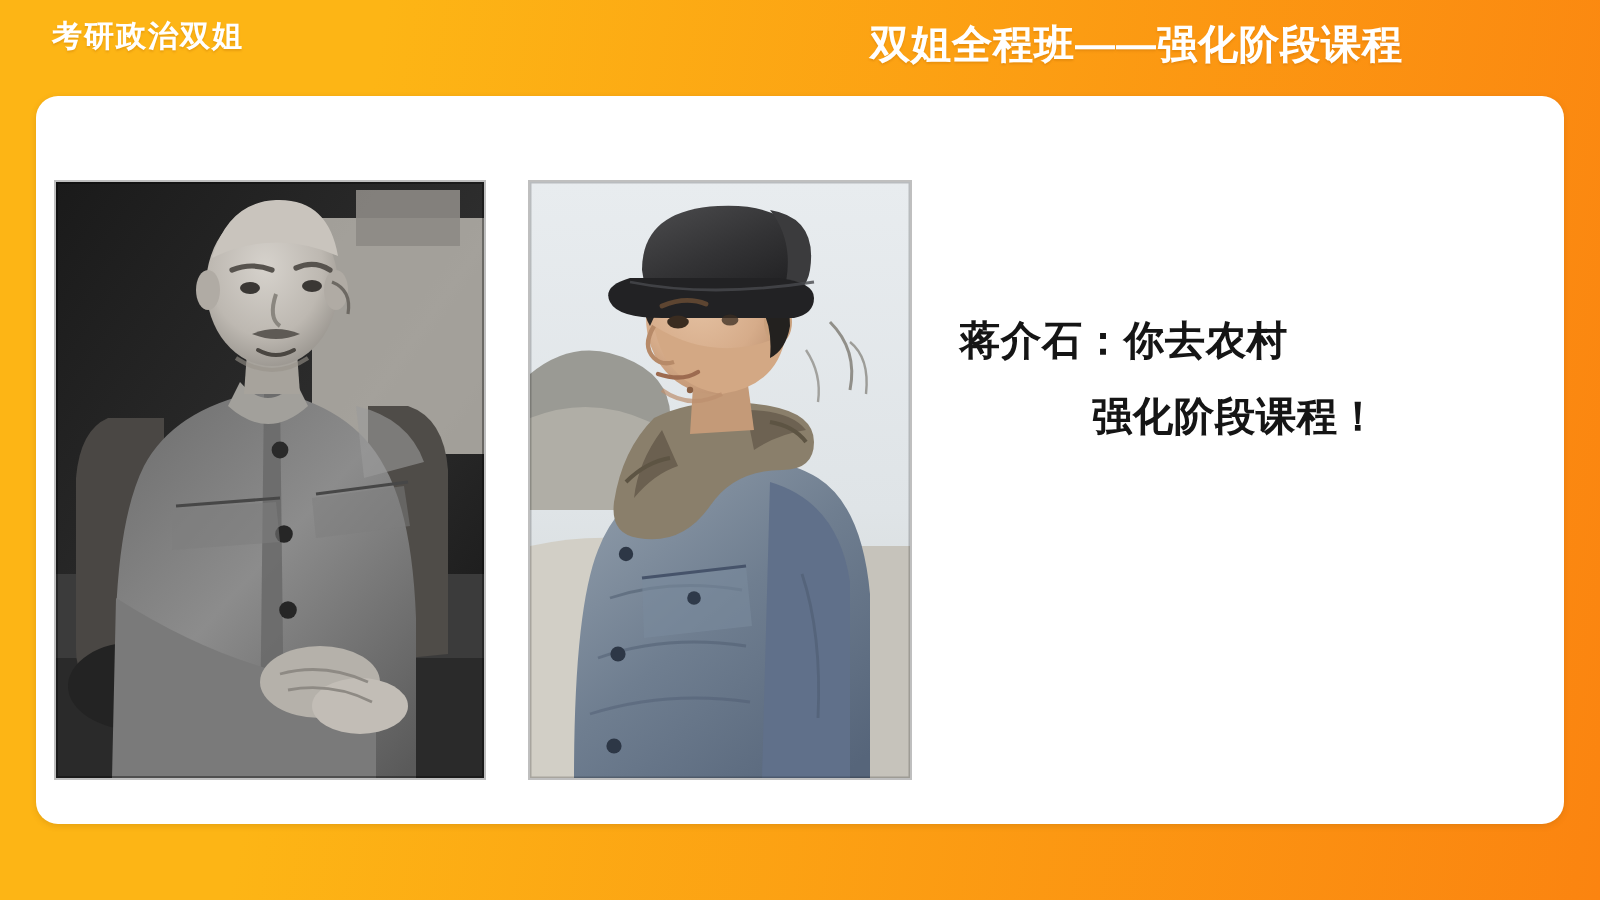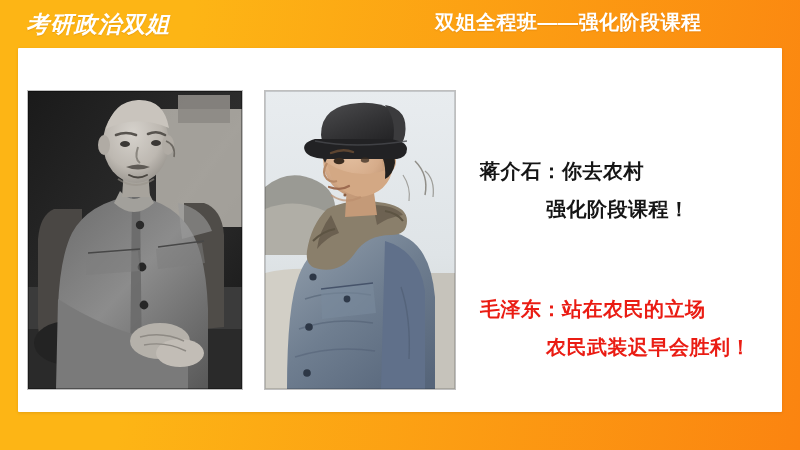--- a/index.html
+++ b/index.html
@@ -25,27 +25,26 @@
     position: absolute;
     left: 0; top: 0;
     width: 800px;
     height: 50px;
     display: block;
   }
   #brand-title {
     position: absolute;
     left: 26px;
     top: 9px;
-    font-size: 23px;
+    font-size: 15px;
     font-weight: 700;
     color: #ffffff;
     letter-spacing: 1px;
     white-space: nowrap;
     text-shadow: 0 1px 1px rgba(180,100,0,.25);
-    font-style: italic;
   }
   #course-title {
     position: absolute;
     left: 435px;
     top: 9px;
     font-size: 20px;
     font-weight: 700;
     color: #ffffff;
     letter-spacing: 0.5px;
     white-space: nowrap;
@@ -53,21 +52,21 @@
   }
 
   
   #content-card {
     position: absolute;
     left: 18px;
     top: 48px;
     width: 764px;
     height: 364px;
     background: #ffffff;
-    border-radius: 1px;
+    border-radius: 11px;
     box-shadow: 0 1px 3px rgba(120,70,0,.18);
     overflow: hidden;
   }
 
   
   .photo {
     position: absolute;
     overflow: hidden;
     background: #111;
     box-shadow: 0 0 0 1px rgba(0,0,0,.25);
@@ -301,21 +300,17 @@
       </svg>
     </div>
 
     <div id="quote-area">
 
       <div class="quote-block" id="quote-chiang">
         <div class="quote-line" style="color: rgb(21, 21, 21);">蒋介石：你去农村</div>
         <div class="quote-line indented" style="color: rgb(21, 21, 21);">强化阶段课程！</div>
       </div>
 
-      <div class="quote-block" id="quote-mao">
-        <div class="quote-line" style="color: rgb(234, 28, 19);">毛泽东：站在农民的立场</div>
-        <div class="quote-line indented" style="color: rgb(234, 28, 19);">农民武装迟早会胜利！</div>
-      </div>
 
     </div>
 
   </div>
 </div>
 
 </body></html>

